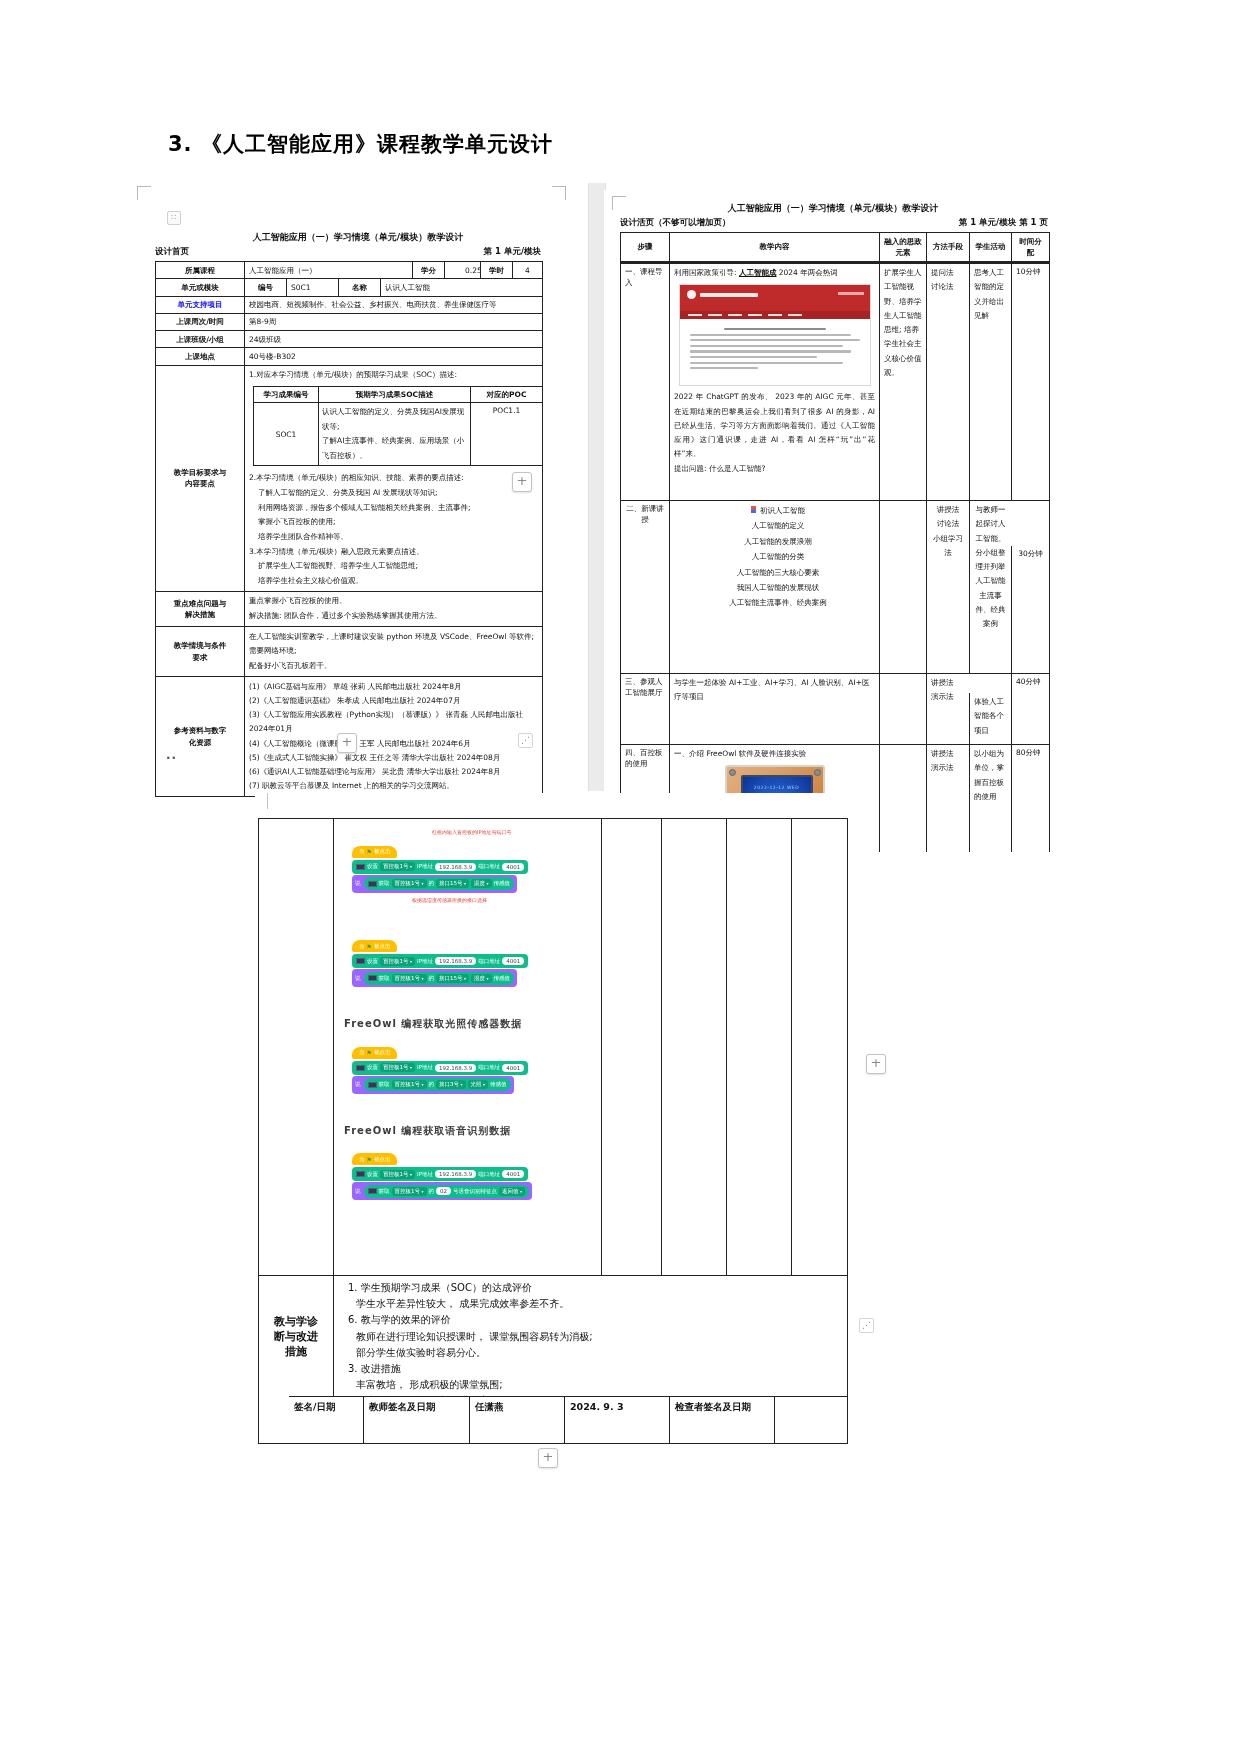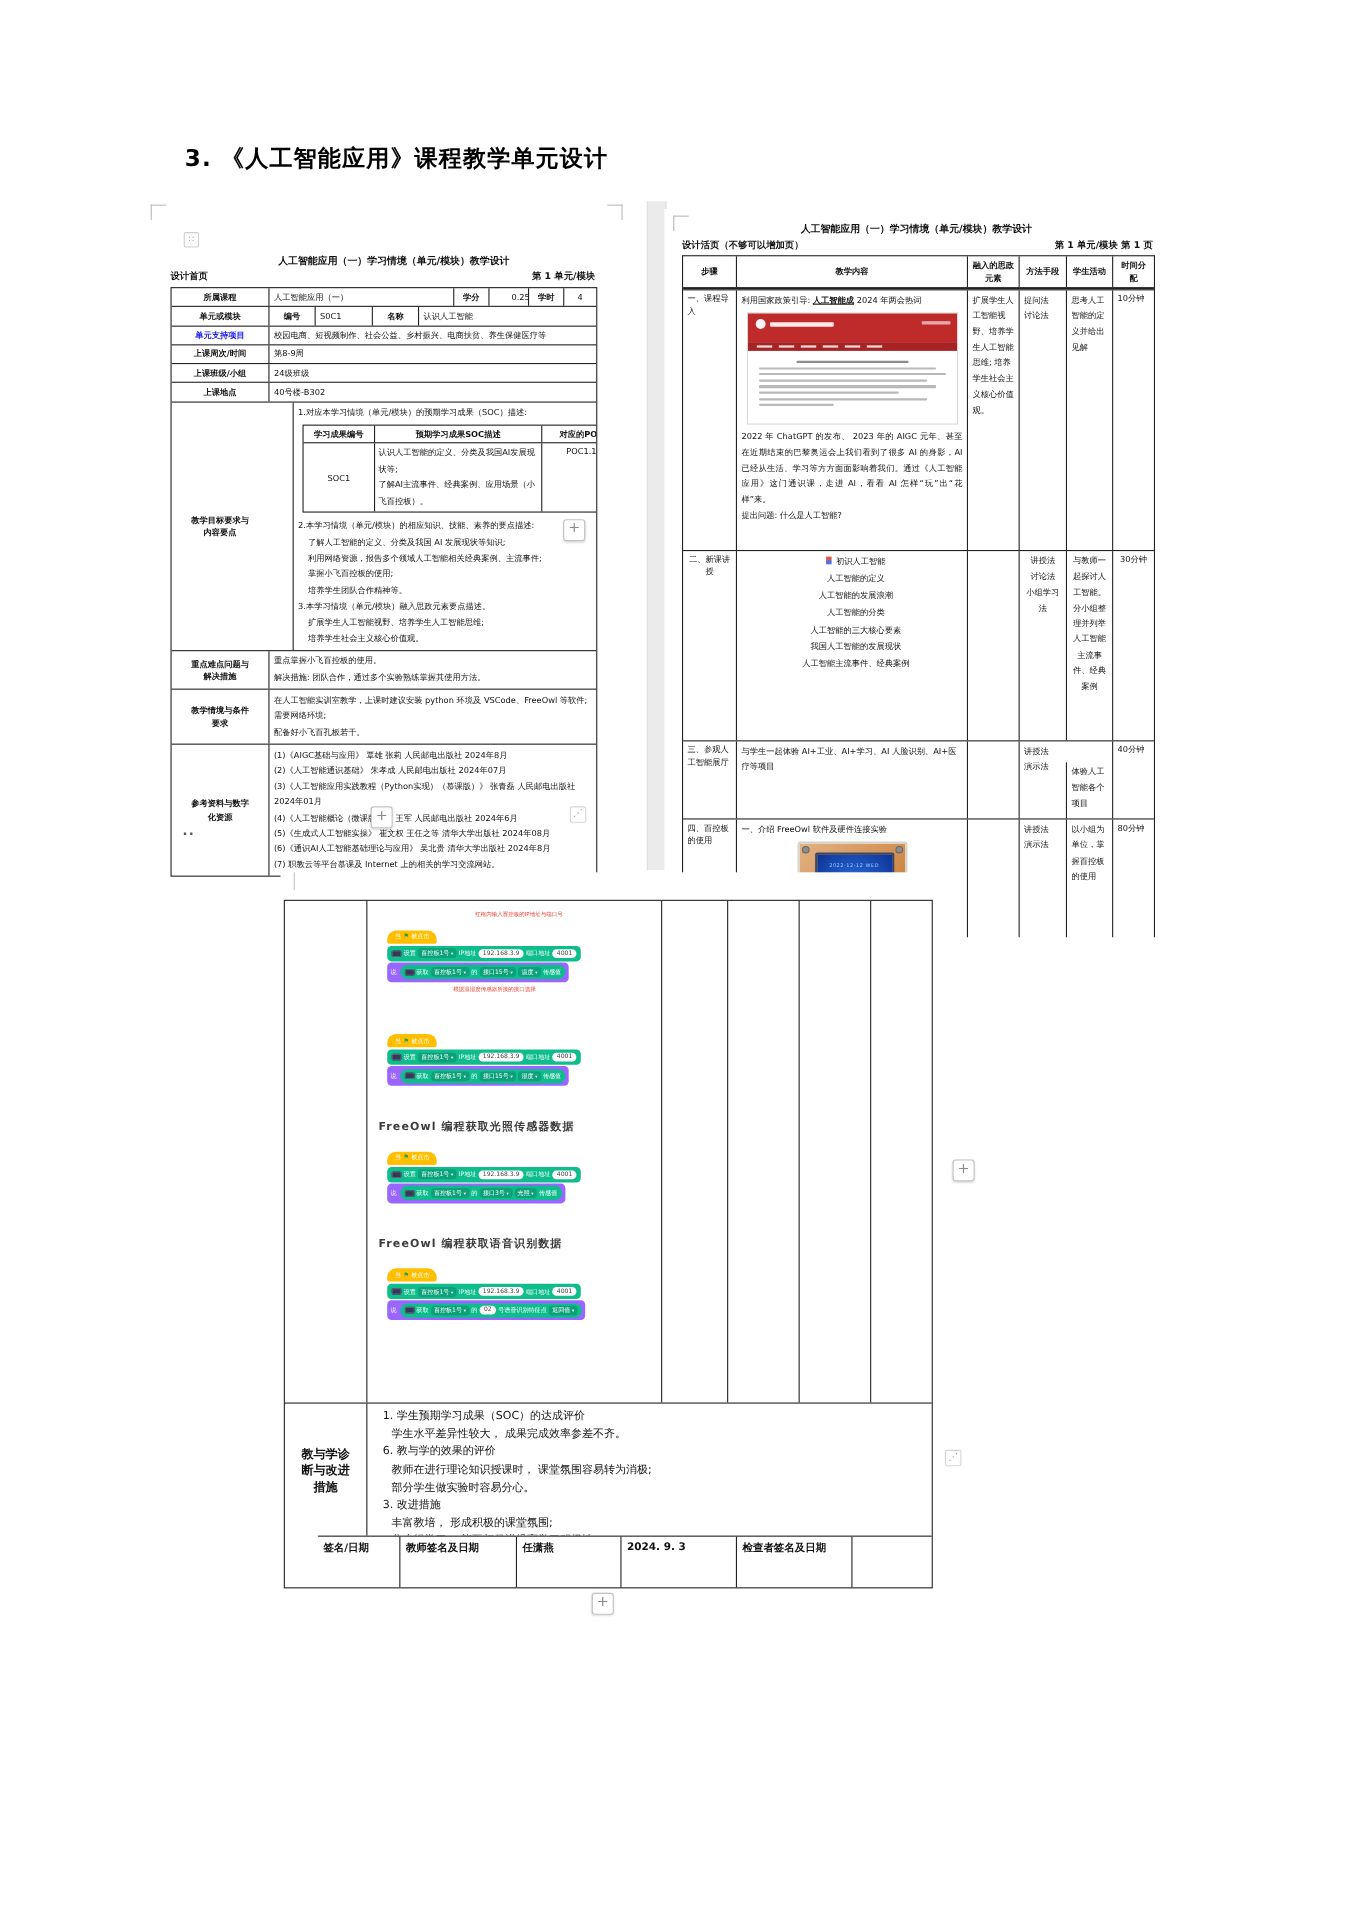--- a/index.html
+++ b/index.html
@@ -134,21 +134,21 @@
 
       <div class="row">
         <div class="c lab" style="flex:0 0 88px;">上课地点</div>
         <div class="c" style="flex:1;">40号楼-B302</div>
       </div>
 
       <div class="row">
         <div class="c lab" style="flex:0 0 88px;">
             <span class="w">教学目标要求与内容要点</span>
           </div>
-        <div class="c" style="flex:1;margin-left:22px;">
+        <div class="c" style="flex:1;">
           <div class="goal-line">1.对应本学习情境（单元/模块）的预期学习成果（SOC）描述:</div>
           <div class="soc-tbl">
             <div class="row">
               <div class="c ctr" style="flex:0 0 64px;font-weight:bold;">学习成果编号</div>
               <div class="c ctr" style="flex:1;font-weight:bold;">预期学习成果SOC描述</div>
               <div class="c ctr" style="flex:0 0 72px;font-weight:bold;">对应的POC</div>
             </div>
             <div class="row">
               <div class="c ctr" style="flex:0 0 64px;display:flex;align-items:center;justify-content:center;">SOC1</div>
               <div class="c" style="flex:1;">
@@ -285,21 +285,21 @@
           <div>我国人工智能的发展现状</div>
           <div>人工智能主流事件、经典案例</div>
         </div>
         <div class="c" style="flex:0 0 47px;"></div>
         <div class="c" style="flex:0 0 43px;line-height:1.9;">
           <div>讲授法</div>
           <div>讨论法</div>
           <div>小组学习法</div>
         </div>
         <div class="c" style="flex:0 0 42px;line-height:1.9;">与教师一起探讨人工智能。分小组整理并列举人工智能主流事件、经典案例</div>
-        <div class="c" style="flex:1;">30分钟</div>
+        <div class="c" style="flex:1;margin-top:45px;">30分钟</div>
       </div>
 
       <div class="row" style="height:70px;">
         <div class="c" style="flex:0 0 48px;">三、参观人工智能展厅</div>
         <div class="c" style="flex:0 0 210px;line-height:1.9;">与学生一起体验 AI+工业、AI+学习、AI 人脸识别、AI+医疗等项目</div>
         <div class="c" style="flex:0 0 47px;"></div>
         <div class="c" style="flex:0 0 43px;line-height:1.9;">
           <div>讲授法</div>
           <div>演示法</div>
         </div>

